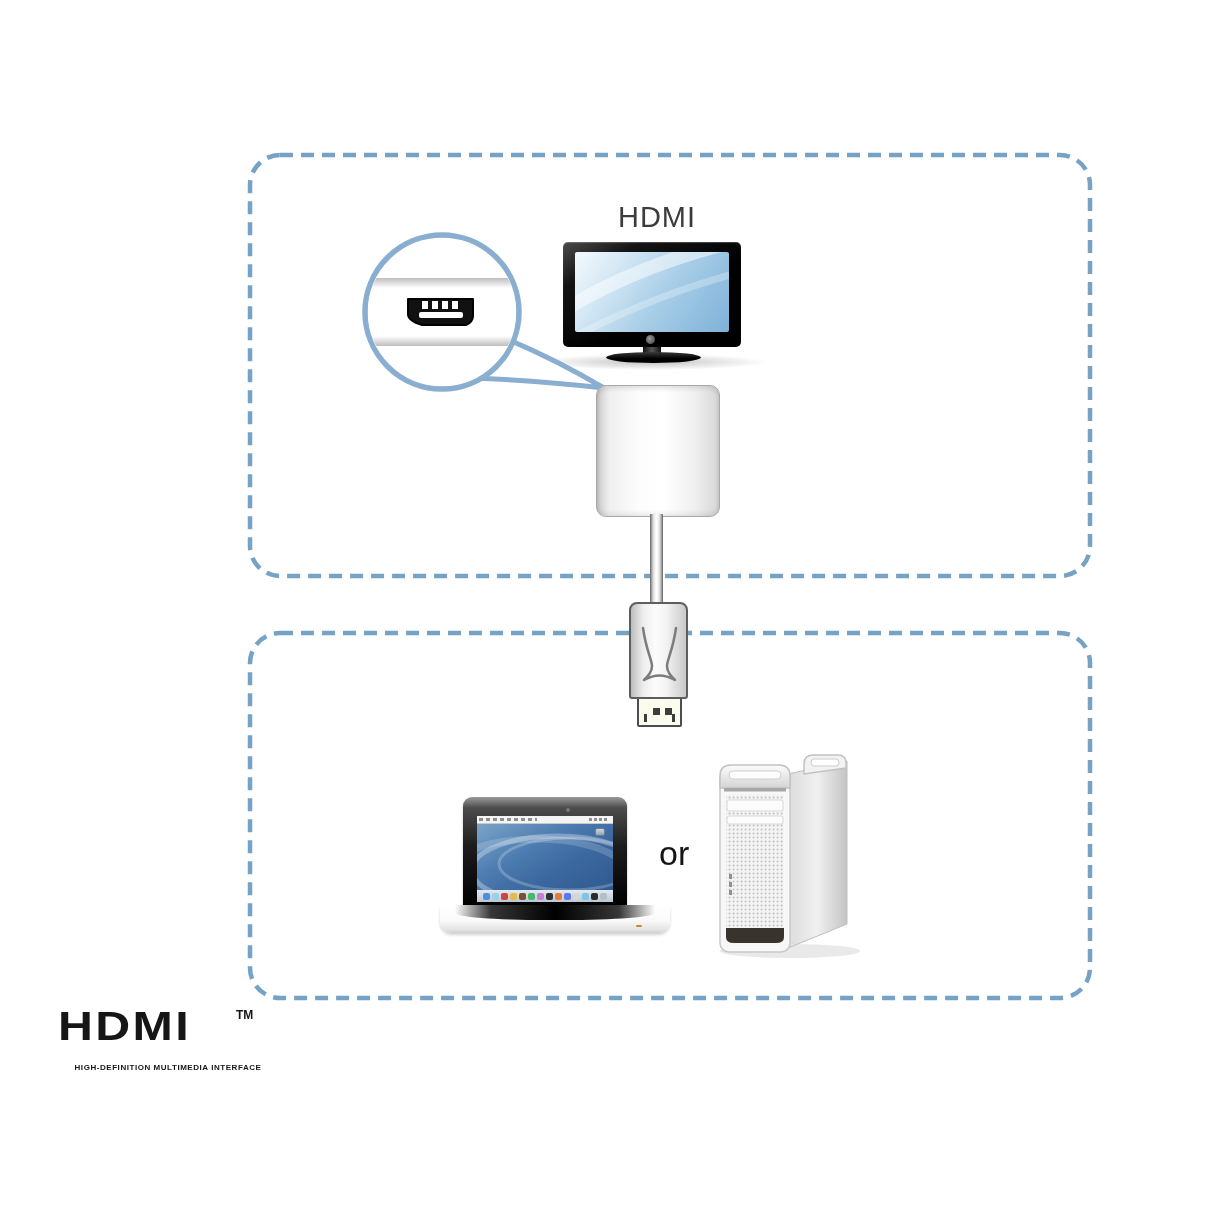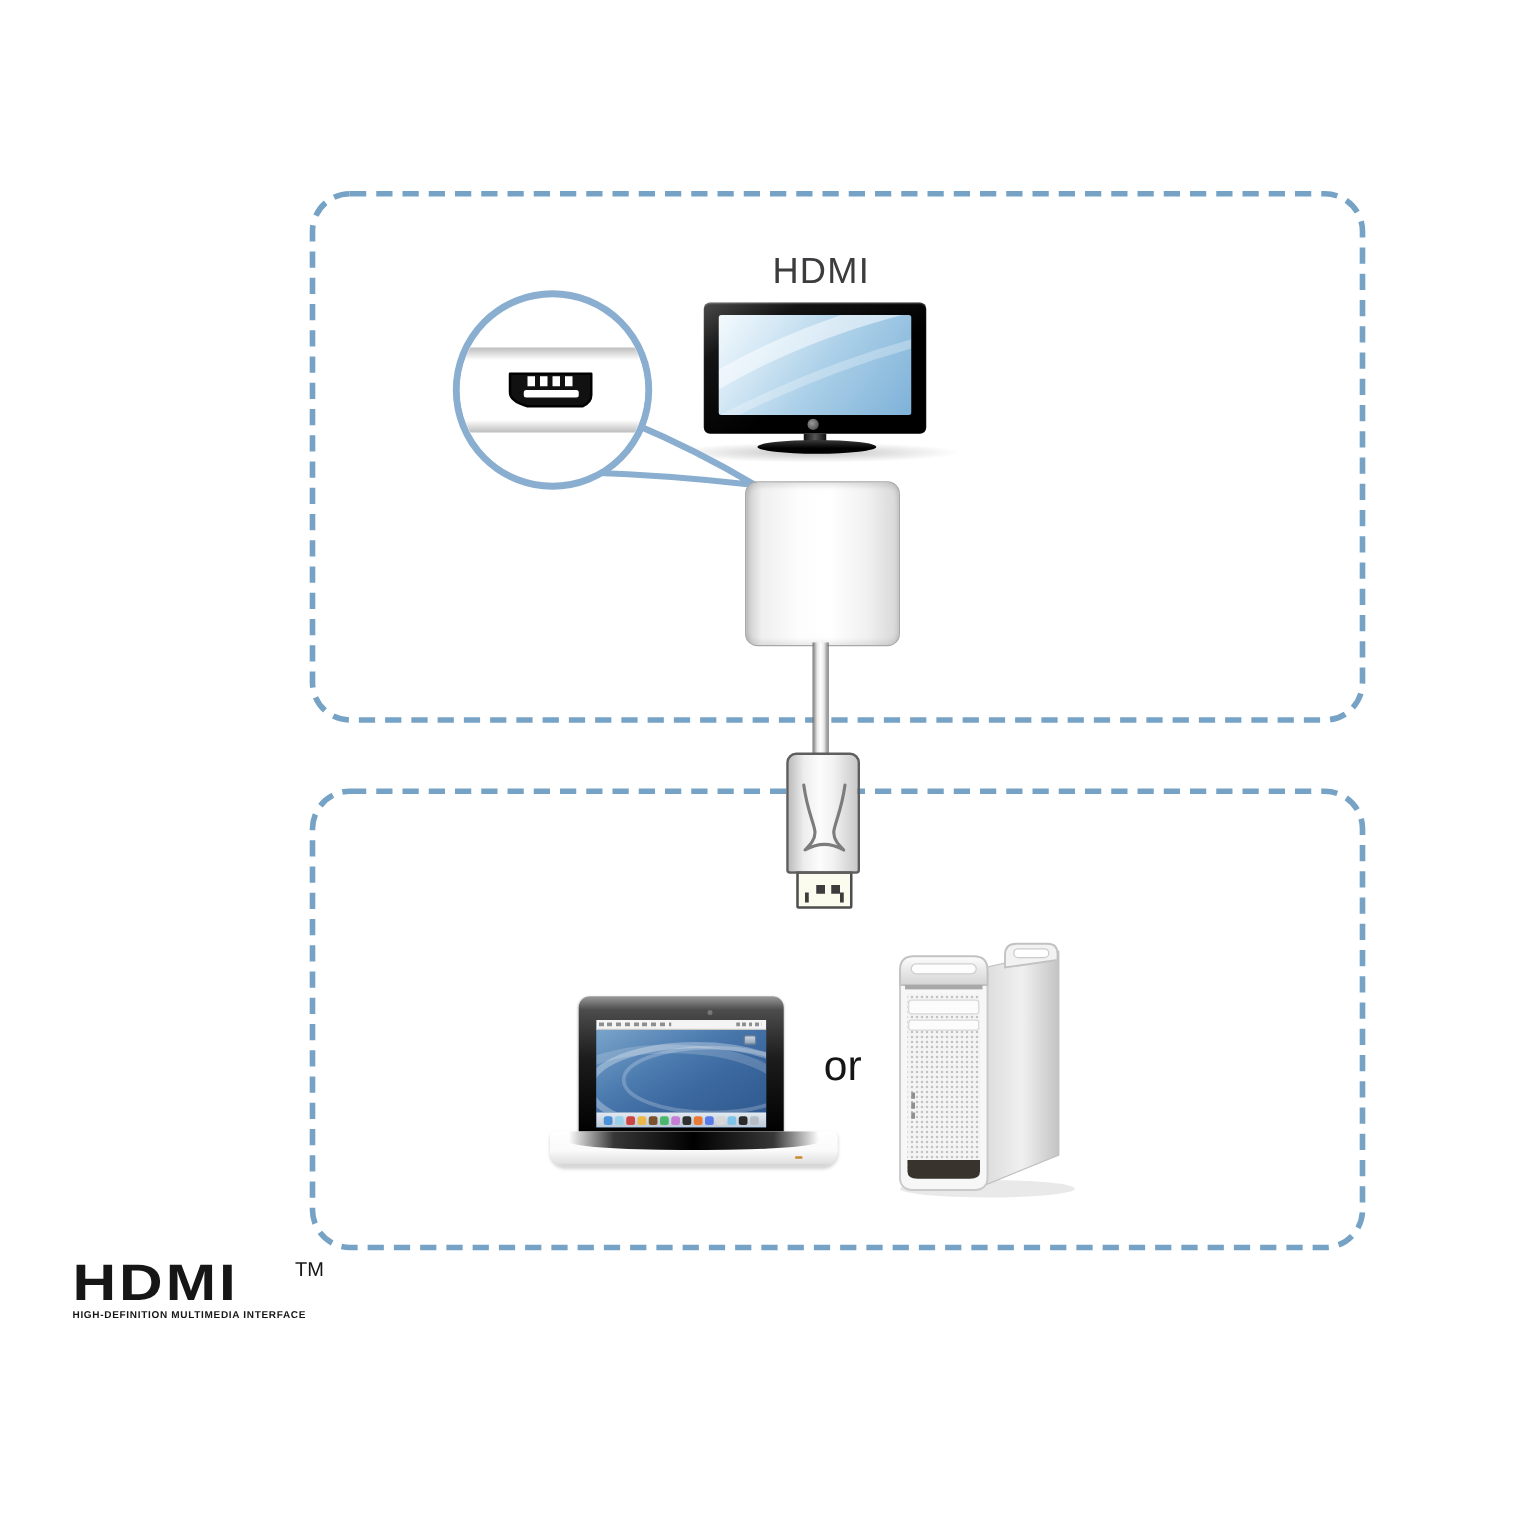--- a/index.html
+++ b/index.html
@@ -90,23 +90,23 @@
   .sleep-led{left:196px;top:20px;width:6px;height:2px;background:#c98a2e;border-radius:1px;}
 
   
   #tower-svg{left:712px;top:752px;z-index:2;}
 
   
   .hdmi-logo{left:58px;top:1006px;width:220px;z-index:2;}
   .hdmi-wordmark{
     font-size:41px;font-weight:bold;color:#161616;letter-spacing:2px;
     transform:scale(1.18,1.0);transform-origin:left top;line-height:1;display:inline-block;}
-  .hdmi-tm{position:absolute;left:178px;top:2px;font-size:16px;font-weight:normal;color:#161616;}
-  .hdmi-subtitle{margin-top:0;font-size:8px;font-weight:bold;color:#161616;
-    letter-spacing:0.55px;white-space:nowrap;}
+  .hdmi-tm{position:absolute;left:178px;top:2px;font-size:12px;font-weight:bold;color:#161616;}
+  .hdmi-subtitle{margin-top:16px;font-size:8px;font-weight:bold;color:#161616;
+    letter-spacing:0.55px;white-space:nowrap;text-align:center;}
 </style>
 </head>
 <body>
 
 <div id="canvas">
 
   <svg id="boxes-svg" class="abs" width="1214" height="1214">
     <rect x="250" y="155" width="840" height="421" rx="30" ry="30" fill="none" stroke="#76a3c5" stroke-width="4.5" stroke-dasharray="13 8"></rect>
     <rect x="250" y="633" width="840" height="365" rx="30" ry="30" fill="none" stroke="#76a3c5" stroke-width="4.5" stroke-dasharray="13 8"></rect>
   </svg>

